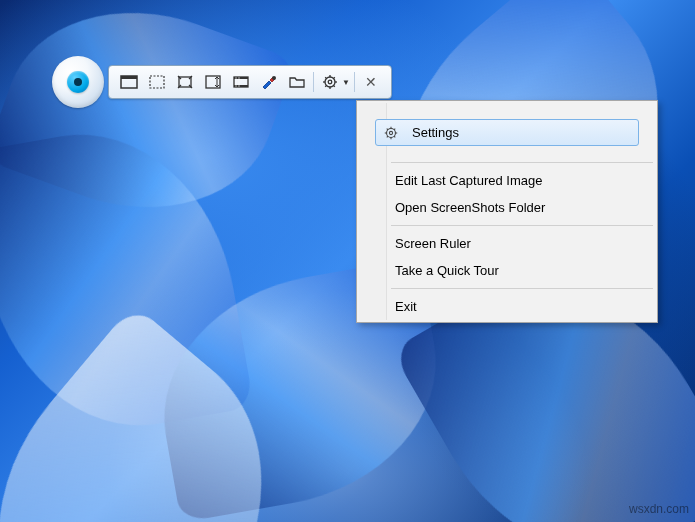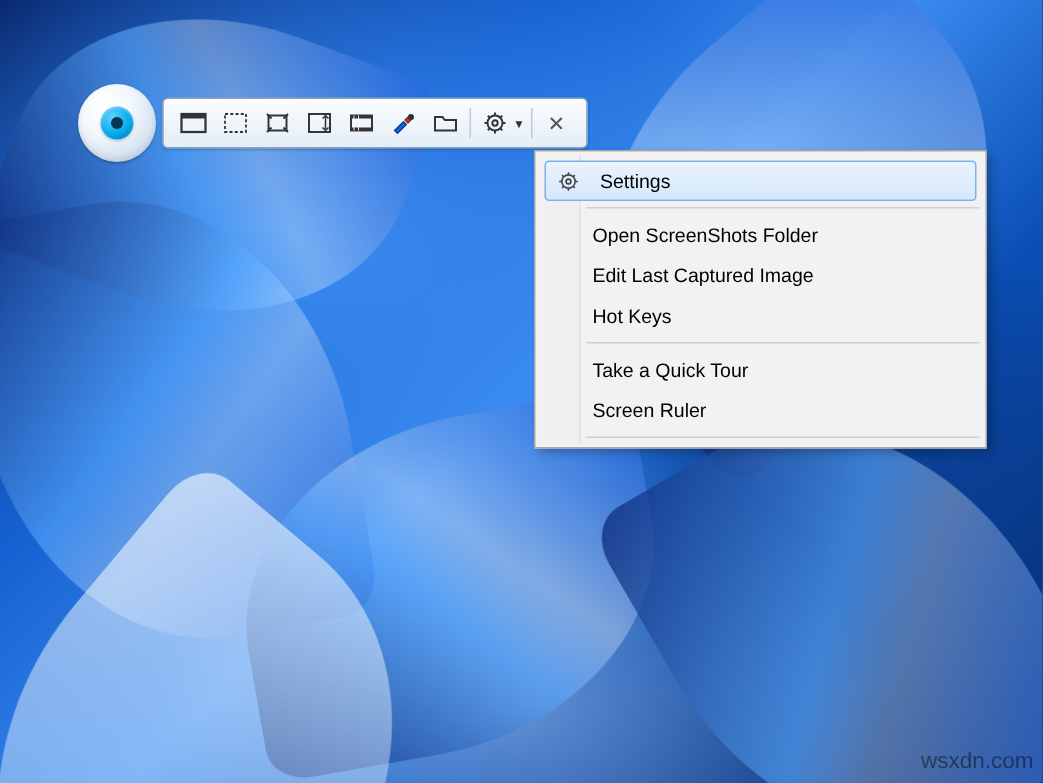--- a/index.html
+++ b/index.html
@@ -33,21 +33,21 @@
     .p3 { width:280px; height:220px; top:280px; left:160px; transform:rotate(-10deg); }
     .p4 { width:320px; height:260px; top:380px; left:-30px; transform:rotate(130deg); background: linear-gradient(45deg, rgba(255,255,255,0.6), rgba(150,200,255,0.3)); }
     .p5 { width:300px; height:240px; top:20px; left:380px; transform:rotate(-40deg); }
     .p6 { width:300px; height:240px; top:300px; left:420px; transform:rotate(60deg); }
 
     .watermark {
       position: absolute;
       right: 6px;
       bottom: 6px;
       color: rgba(0,0,0,0.45);
-      font-size: 15px;
+      font-size: 12px;
       font-family: Arial, sans-serif;
     }
 
     .toolbar-wrap {
       position: absolute;
       top: 56px;
       left: 52px;
       display: flex;
       align-items: center;
       gap: 4px;
@@ -136,21 +136,21 @@
       height: 27px;
       padding-left: 36px;
       cursor: default;
       color: #000;
     }
     .menu-item.highlighted {
       background: linear-gradient(#eaf3fd, #d5e8fb);
       border: 1px solid #7bb3e8;
       border-radius: 3px;
       height: 27px;
-      margin: 4px;
+      margin: 16px;
     }
     .menu-item .mi-icon {
       position:absolute;
       left: 6px;
       width: 18px;
       height: 18px;
       display:flex;
       align-items:center;
       justify-content:center;
     }
@@ -275,33 +275,33 @@
             <line x1="5.6" y1="11.4" x2="4.2" y2="12.8"></line>
           </g>
         </svg>
     </span>
     <span>Settings</span>
   </div>
 
   <div class="menu-sep"></div>
 
   <div class="menu-item">
+    <span>Edit Last Captured Image</span>
+  </div>
+  <div class="menu-item">
     <span>Open ScreenShots Folder</span>
   </div>
-  <div class="menu-item">
-    <span>Edit Last Captured Image</span>
-  </div>
-  <div class="menu-item">
-    <span>Hot Keys</span>
-  </div>
 
   <div class="menu-sep"></div>
 
   <div class="menu-item">
+    <span>Screen Ruler</span>
+  </div>
+  <div class="menu-item">
     <span>Take a Quick Tour</span>
   </div>
-  <div class="menu-item">
-    <span>Screen Ruler</span>
-  </div>
 
   <div class="menu-sep"></div>
 
+  <div class="menu-item">
+    <span>Exit</span>
+  </div>
 </div>
 
 </body></html>

